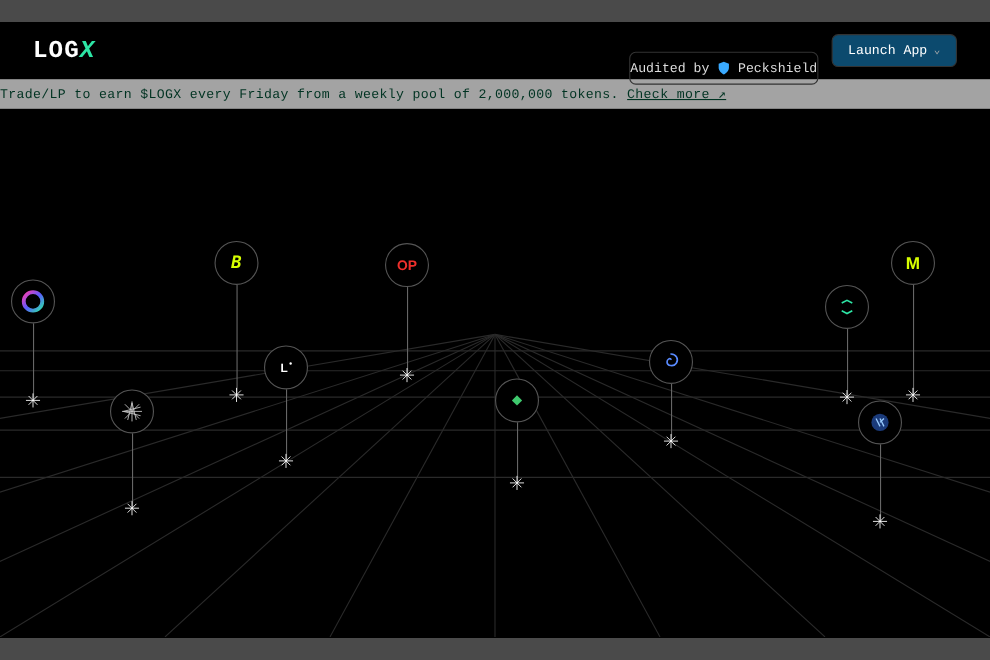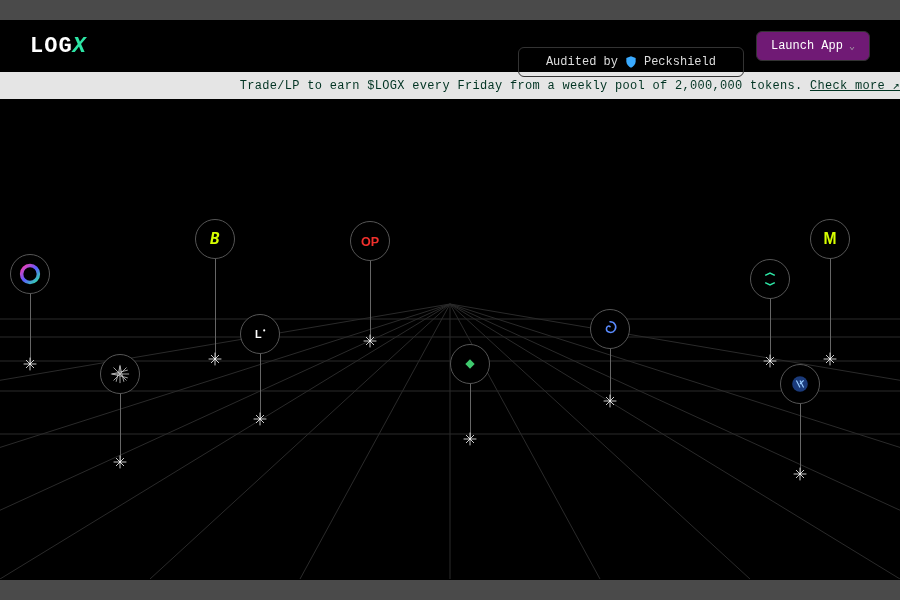--- a/index.html
+++ b/index.html
@@ -37,21 +37,21 @@
   .header-right {
     display: flex;
     align-items: center;
     gap: 12px;
   }
   
   .audited {
     display: flex;
     align-items: center;
     gap: 6px;
-    padding: 7px 27px;
+    padding: 7px 0;
     border: 1px solid #333;
     border-radius: 6px;
     font-size: 12px;
     color: #ddd;
     margin-top: 32px;
   }
   .shield-icon {
     width: 14px;
     height: 14px;
     display: inline-block;
@@ -59,33 +59,33 @@
   
   .launch-btn {
     display: flex;
     align-items: center;
     gap: 6px;
     padding: 7px 14px;
     border: 1px solid #333;
     border-radius: 6px;
     font-size: 12px;
     color: #fff;
-    background: #701a75;
+    background: #0c4a6e;
     cursor: pointer;
   }
   .launch-btn .chevron {
     font-size: 10px;
     color: #aaa;
   }
   
   .banner {
-    background: #e5e5e5;
+    background: #a3a3a3;
     color: #003322;
     font-size: 12px;
-    text-align: right;
+    text-align: left;
     padding: 6px 0;
     font-family: 'Courier New', monospace;
     letter-spacing: 0.3px;
   }
   .banner a { color: #003322; text-decoration: underline; cursor: pointer; }
   
   .stage {
     position: relative;
     width: 100%;
     height: 480px;

